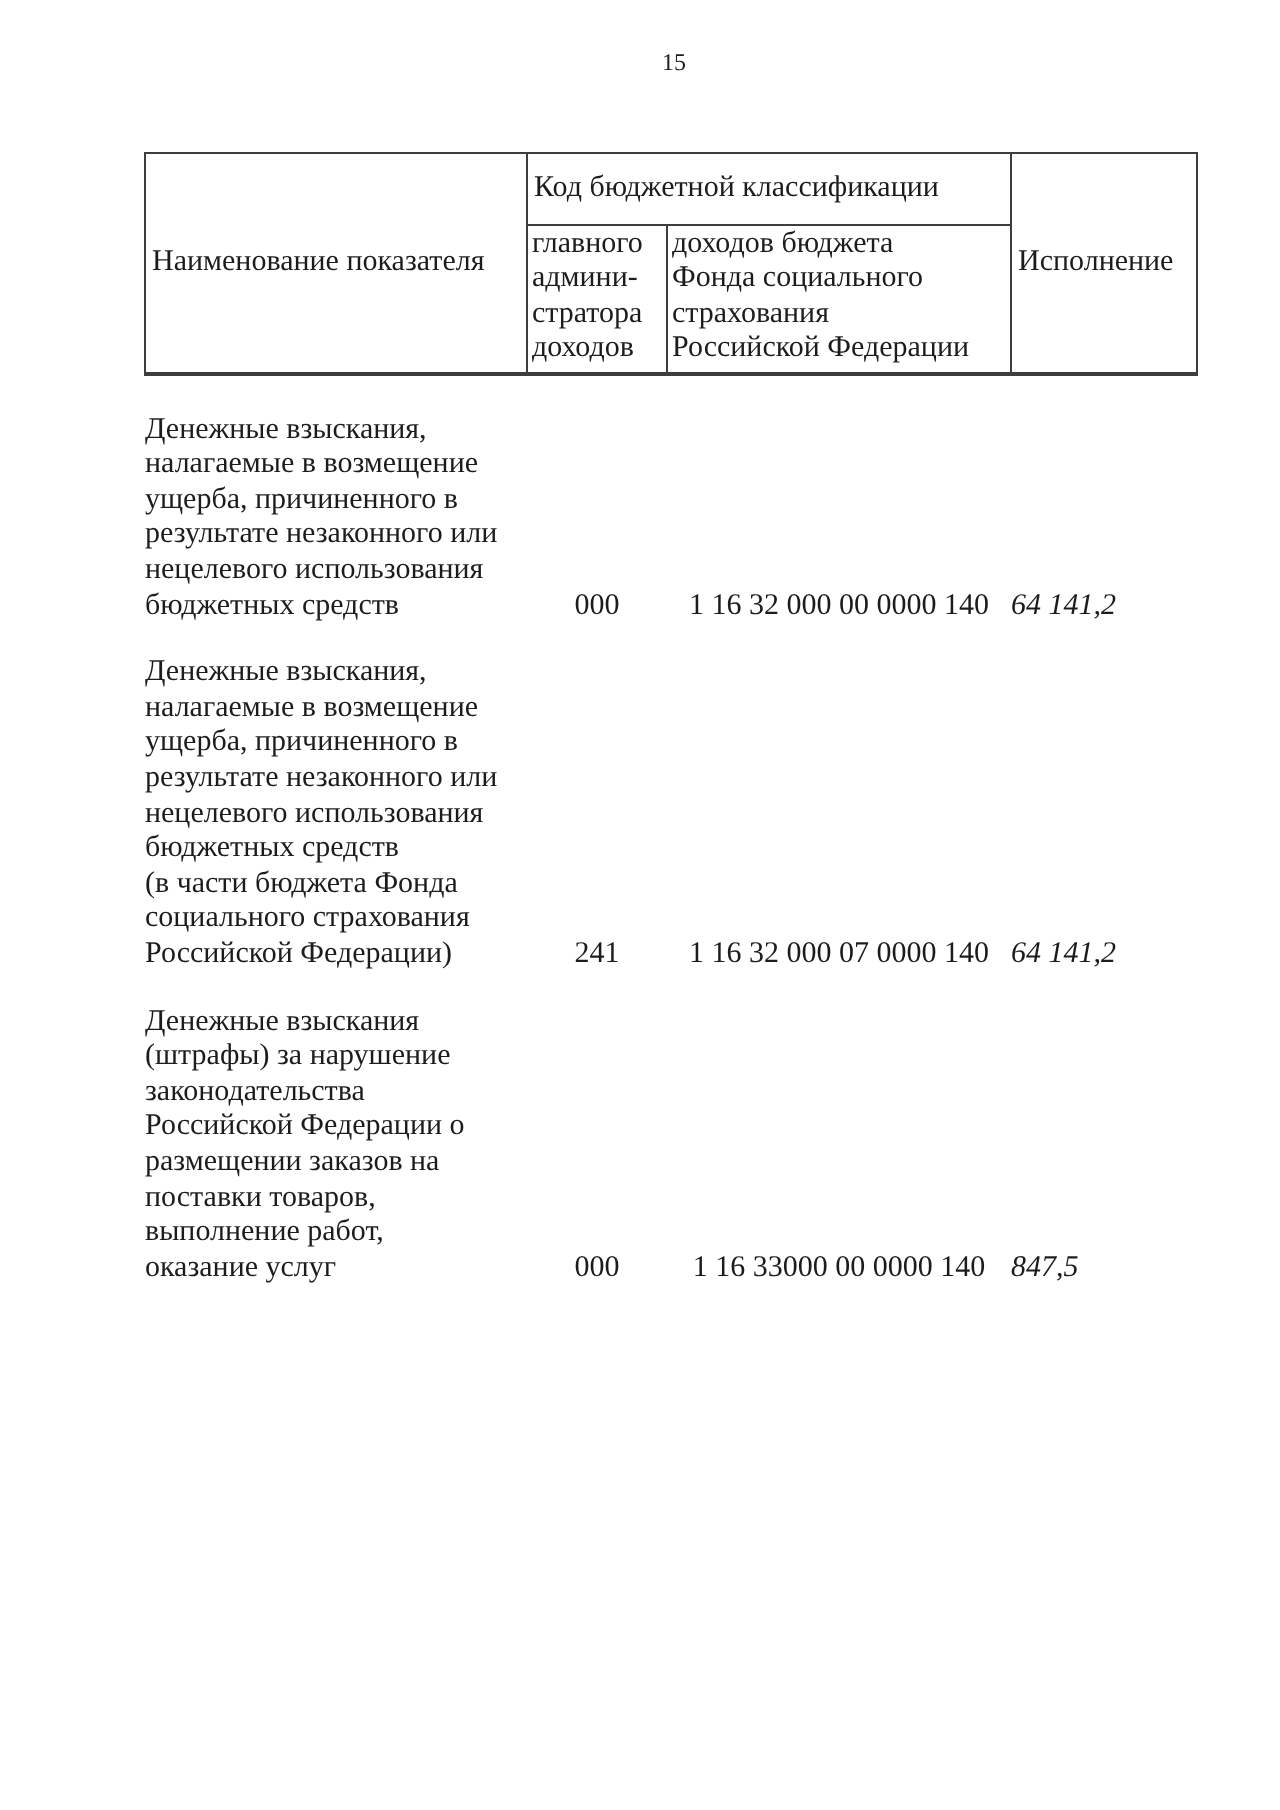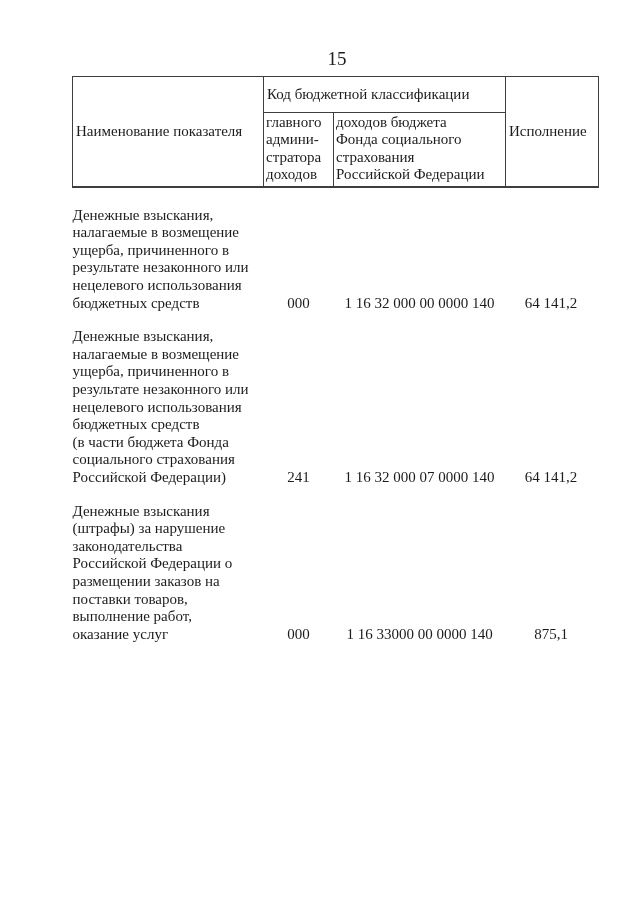--- a/index.html
+++ b/index.html
@@ -7,24 +7,24 @@
     width: 640px;
     height: 905px;
     background: #ffffff;
     position: relative;
     font-family: "Liberation Serif", "DejaVu Serif", serif;
     color: #1c1c1c;
     overflow: hidden;
   }
   .page-number {
     position: absolute;
-    top: 48px;
+    top: 24px;
     left: 337px;
     transform: translateX(-50%);
-    font-size: 19px;
+    font-size: 12px;
   }
   table.budget-table {
     position: absolute;
     left: 72px;
     top: 76px;
     width: 526px;
     border-collapse: collapse;
     table-layout: fixed;
     font-size: 15px;
   }
@@ -53,21 +53,21 @@
   tbody tr td { padding-top: 16px; }
   tbody tr:first-child td { padding-top: 19px; }
   td.ind { vertical-align: top; }
   td.ind .ind-text {
     width: 215px;
     white-space: pre-line;
     text-align: left;
   }
   td.admin { text-align: center; }
   td.code { text-align: center; }
-  td.exec { text-align: center; padding-right: 2px; }
+  td.exec { text-align: left; padding-right: 2px; font-style: italic; }
 </style>
 </head>
 <body>
 
 <div class="page-number">15</div>
 
 <table class="budget-table">
   <colgroup>
     <col class="c1">
       <col class="c2">
@@ -127,16 +127,16 @@
 (штрафы) за нарушение
 законодательства
 Российской Федерации о
 размещении заказов на
 поставки товаров,
 выполнение работ,
 оказание услуг</div>
         </td>
       <td class="admin">000</td>
       <td class="code">1 16 33000 00 0000 140</td>
-      <td class="exec">875,1</td>
+      <td class="exec">847,5</td>
     </tr>
   </tbody>
 </table>
 
 </body></html>

